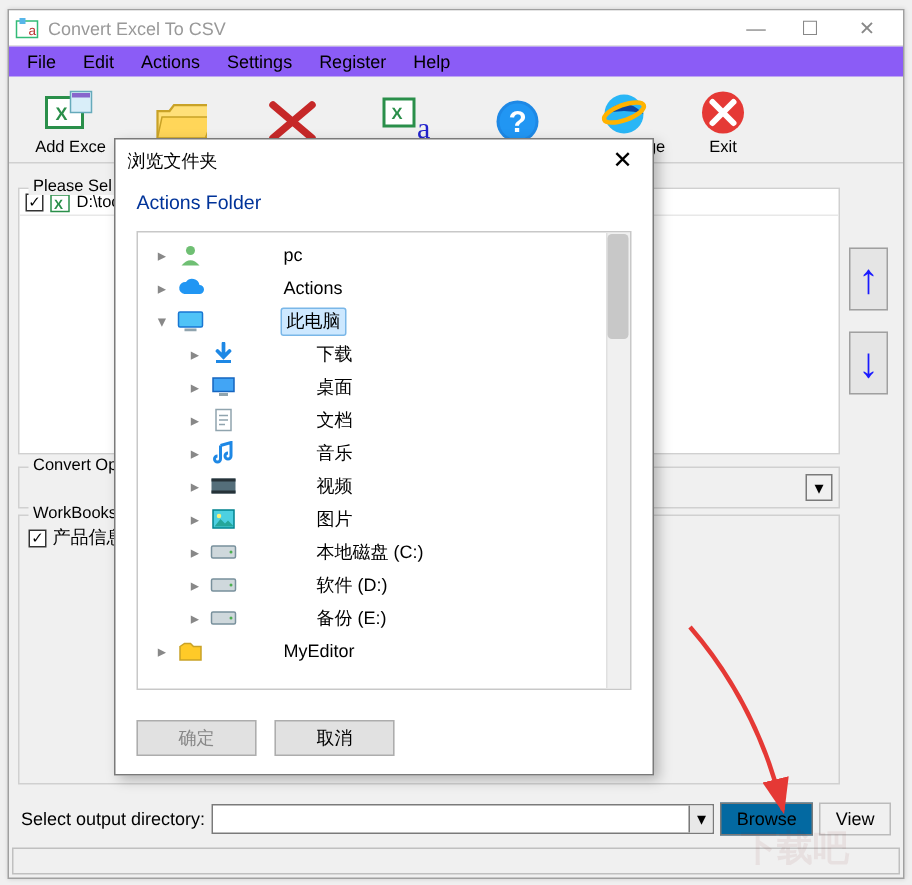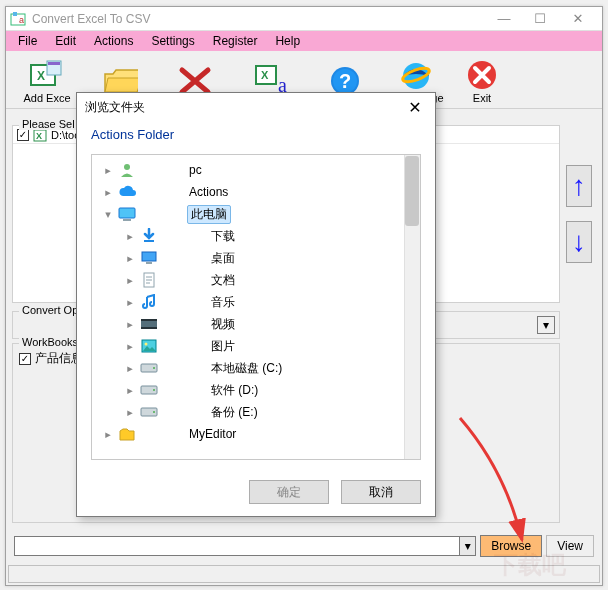--- a/index.html
+++ b/index.html
@@ -6,21 +6,21 @@
 body { font-family: "Microsoft YaHei", Tahoma, Arial, sans-serif; font-size: 12px; background: #f0f0f0; width: 608px; height: 590px; position: relative; overflow: hidden; }
 
 .main-window { position: absolute; left: 5px; top: 6px; width: 598px; height: 580px; background: #f0f0f0; border: 1px solid #a0a0a0; box-shadow: 0 0 3px rgba(0,0,0,0.15); }
 .titlebar { height: 24px; background: #fff; border-bottom: 1px solid #e0e0e0; display: flex; align-items: center; padding: 0 4px; }
 .titlebar-icon { width: 16px; height: 16px; margin-right: 6px; display:inline-flex; align-items:center; justify-content:center; }
 .titlebar-title { flex: 1; font-size: 12px; color: #999; }
 .win-controls { display: flex; gap: 0; }
 .win-btn { width: 36px; height: 22px; display: flex; align-items: center; justify-content: center; font-size: 13px; color: #888; cursor: default; }
 .win-btn.close { width: 40px; }
 
-.menubar { height: 20px; background: #f9a8d4; display: flex; align-items: center; padding: 0 4px; gap: 2px; }
+.menubar { height: 20px; background: #8b5cf6; display: flex; align-items: center; padding: 0 4px; gap: 2px; }
 .menu-item { padding: 2px 8px; font-size: 12px; color: #000; cursor: default; }
 
 .toolbar { height: 58px; display: flex; align-items: stretch; padding: 2px 6px 0 6px; gap: 0; border-bottom: 1px solid #d0d0d0; }
 .tool-cell { border: 1px solid transparent; display: flex; flex-direction: column; align-items: center; justify-content: center; padding: 1px 6px; min-width: 64px; }
 .tool-icon { width: 36px; height: 34px; display: flex; align-items: center; justify-content: center; }
 .tool-label { font-size: 11px; color: #000; white-space: nowrap; }
 .group { border: 1px solid #d0d0d0; background: #fff; position: absolute; }
 .group-label { position: absolute; top: -8px; left: 6px; background: #f0f0f0; padding: 0 3px; font-size: 11px; color: #000; }
 
 .list-area { left: 6px; top: 118px; width: 548px; height: 178px; }
@@ -30,41 +30,41 @@
 .arrow-btn { position: absolute; width: 26px; height: 42px; border: 1px solid #a0a0a0; background: #e5e5e5; display: flex; align-items: center; justify-content: center; font-size: 28px; font-weight: bold; }
 
 .convert-op { position: absolute; left: 6px; top: 304px; width: 548px; height: 28px; border: 1px solid #d0d0d0; background:#f0f0f0; }
 
 .workbooks { position: absolute; left: 6px; top: 336px; width: 548px; height: 180px; border: 1px solid #d0d0d0; background:#f0f0f0; }
 
 .output-row { position: absolute; left: 8px; bottom: 28px; width: 580px; height: 22px; display: flex; align-items: center; gap: 4px; }
 .output-label { font-size: 12px; }
 .output-combo { flex: 1; height: 20px; border: 1px solid #7a7a7a; background: #fff; position: relative; }
 .combo-btn { position: absolute; right: 0; top: 0; width: 16px; height: 18px; border-left: 1px solid #7a7a7a; background: #e8e8e8; display:flex; align-items:center; justify-content:center; }
-.btn { height: 22px; padding: 0 10px; border: 1px solid #7a7a7a; background: #fdba74; font-size: 12px; cursor: pointer; }
+.btn { height: 22px; padding: 0 10px; border: 1px solid #7a7a7a; background: #0369a1; font-size: 12px; cursor: pointer; }
 
 .status-bar { position: absolute; left: 2px; bottom: 2px; right: 2px; height: 18px; border: 1px solid #c0c0c0; background: #f0f0f0; }
 
 
 .dialog { position: absolute; left: 76px; top: 92px; width: 360px; height: 425px; background: #fff; border: 1px solid #7a7a7a; box-shadow: 3px 3px 8px rgba(0,0,0,0.25); z-index: 100; display: flex; flex-direction: column; }
 .dlg-title { height: 28px; display: flex; align-items: center; padding: 0 8px; font-size: 12px; }
 .dlg-title-text { flex: 1; }
 .dlg-close { width: 24px; height: 24px; display: flex; align-items: center; justify-content: center; font-size: 16px; cursor: pointer; }
 .dlg-body { flex: 1; padding: 6px 14px 8px 14px; display: flex; flex-direction: column; }
 .dlg-heading { font-size: 13px; color: #003399; margin-bottom: 12px; }
 .tree-wrap { flex: 1; border: 1px solid #c8c8c8; background: #fff; position: relative; overflow: hidden; }
 .tree { padding: 4px 2px; font-size: 12px; color: #000; }
 .tree-row { height: 22px; display: flex; align-items: center; gap: 4px; padding-right: 6px; cursor: default; }
 .tree-row.selected .tree-label { background: #cde8ff; border: 1px solid #7ab7e8; border-radius: 2px; padding: 0 3px; }
 .tree-toggle { width: 12px; text-align: center; color: #888; font-size: 11px; user-select: none; }
 .tree-icon { width: 18px; height: 16px; display: flex; align-items: center; justify-content: center; }
 .tree-label { padding: 0 2px; margin-left: 47px; }
 .tree-scroll { position: absolute; right: 0; top: 0; bottom: 0; width: 16px; background: #f0f0f0; border-left: 1px solid #e0e0e0; }
 .tree-thumb { position: absolute; right: 1px; top: 1px; width: 14px; height: 70px; background: #c8c8c8; border-radius: 3px; }
-.dlg-footer { height: 48px; display: flex; align-items: center; justify-content: flex-end; gap: 12px; padding: 0 14px; }
+.dlg-footer { height: 48px; display: flex; align-items: center; gap: 12px; padding: 0 14px; }
 .dlg-btn { width: 80px; height: 24px; border: 1px solid #adadad; background: #e1e1e1; font-size: 12px; cursor: pointer; }
 .dlg-btn.primary { color: #888; }
 
 
 .anno-arrow { position: absolute; z-index: 200; pointer-events: none; }
 
 svg { display: block; }
 .chk { width:12px; height:12px; border:1px solid #333; background:#fff; display:inline-flex; align-items:center; justify-content:center; font-size:10px; }
 
 .watermark { position:absolute; right:2px; bottom:2px; width:140px; height:36px; opacity:0.07; font-size:24px; font-weight:bold; color:#7f1d1d; display:flex; align-items:center; justify-content:center; pointer-events:none; }
@@ -190,20 +190,21 @@
 
   <div class="workbooks">
     <span class="group-label">WorkBooks</span>
     <div style="padding:6px 6px; display:flex; align-items:center; gap:4px">
       <span class="chk">✓</span>
       <span>产品信息</span>
     </div>
   </div>
 
   <div class="output-row">
+    <span class="output-label">Select  output directory:</span>
     <div class="output-combo">
       <div class="combo-btn">▾</div>
     </div>
     <button class="btn">Browse</button>
     <button class="btn" style="border:1px solid #bbb; background:transparent">View</button>
   </div>
 
   <div class="status-bar"></div>
 
   <div class="watermark">下载吧</div>

